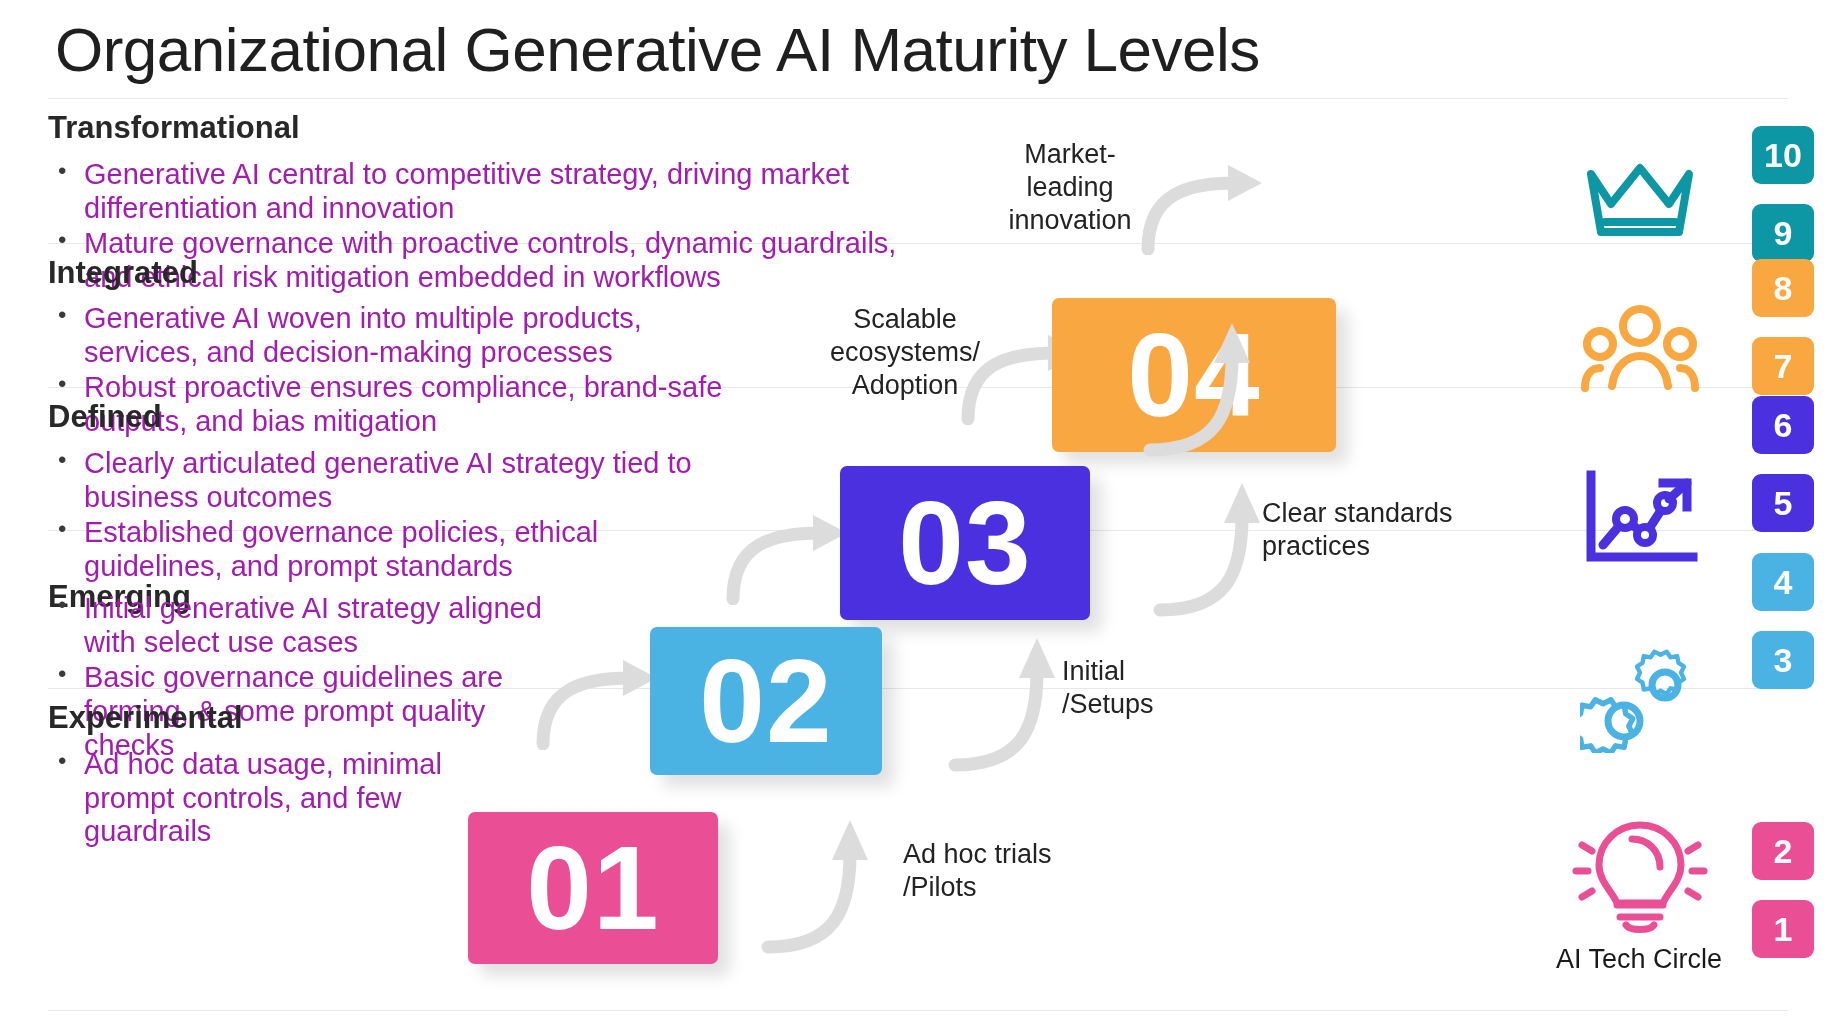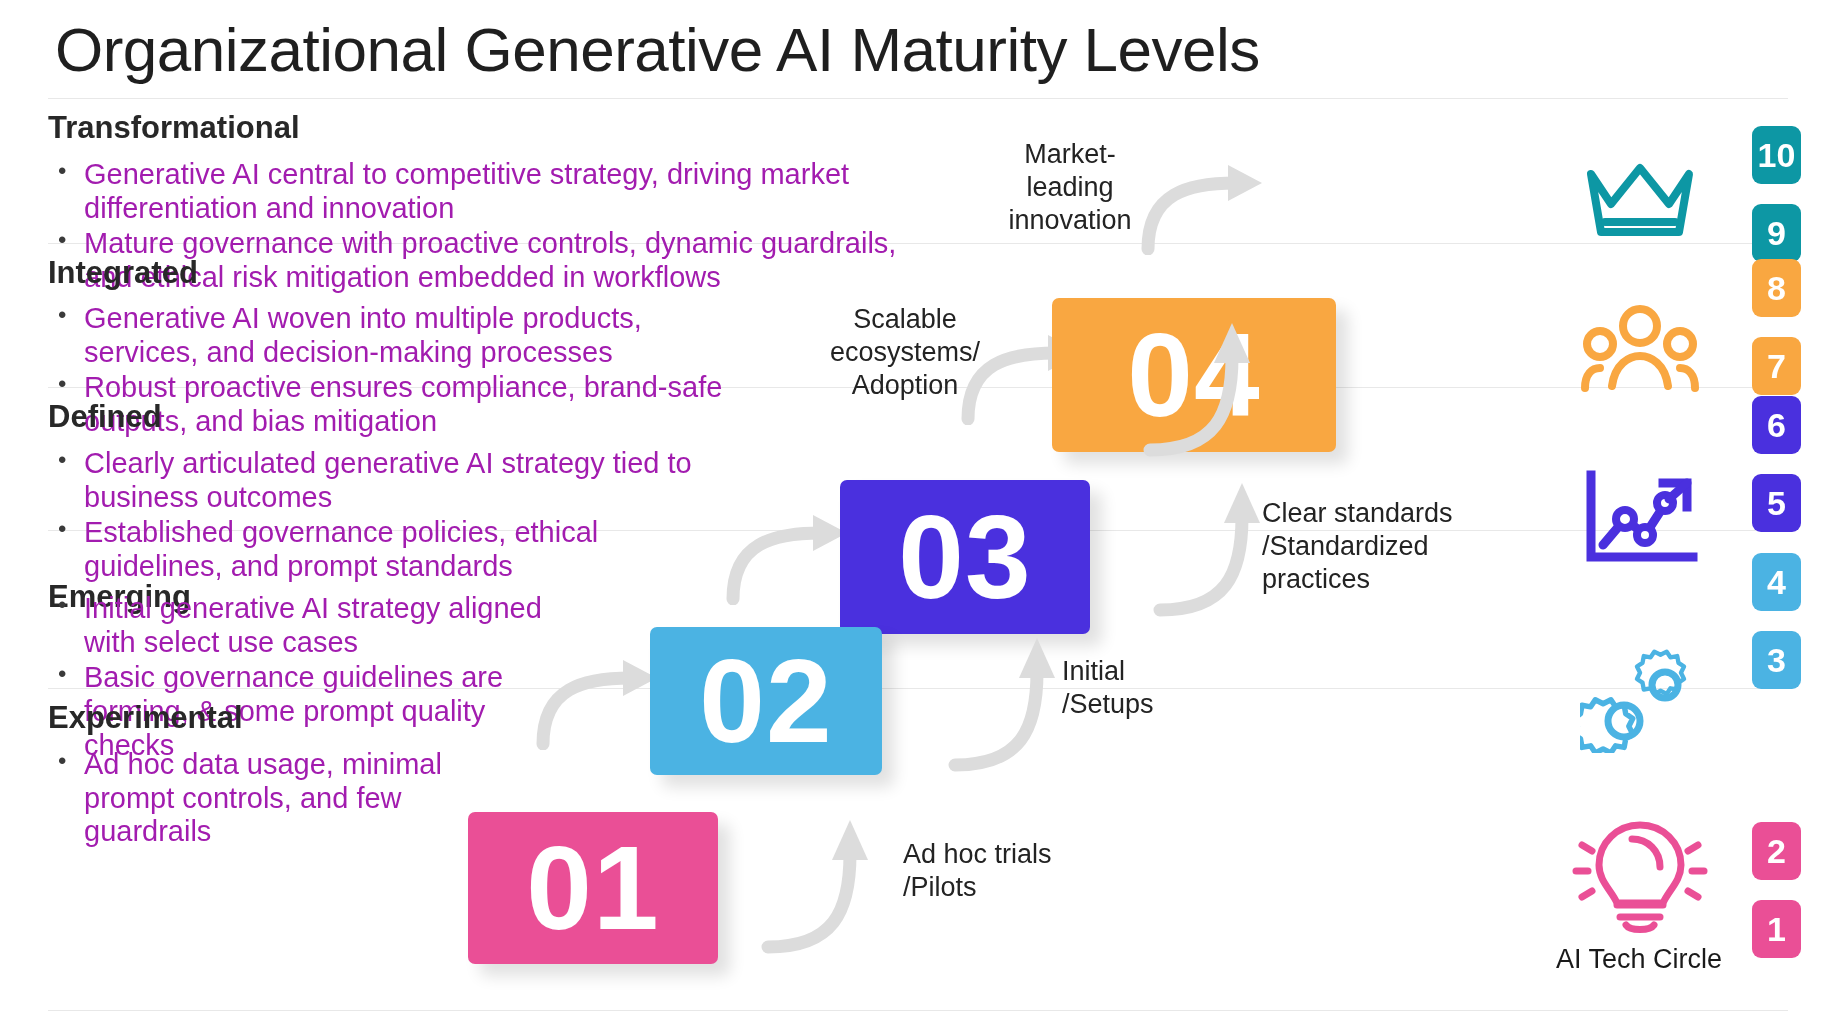--- a/index.html
+++ b/index.html
@@ -71,21 +71,21 @@
     display: flex; align-items: center; justify-content: center;
   }
   .icon-label {
     position: absolute;
     font-size: 27px; color: #1a1a1a; white-space: nowrap;
   }
 
   
   .badge {
     position: absolute;
-    width: 49px; height: 58px;
+    width: 62px; height: 58px;
     border-radius: 9px;
     color: #fff;
     font-size: 34px; font-weight: bold;
     display: flex; align-items: center; justify-content: center;
   }
 </style>
 </head>
 <body>
 
 <div class="slide">
@@ -169,30 +169,29 @@
   <ul class="bullets" style="left:48px; top:447px; width:680px;">
     <li>Clearly articulated generative AI strategy tied to business outcomes</li>
     <li>Established governance policies, ethical guidelines, and prompt standards</li>
   </ul>
 
   <svg class="arrow" style="left:725px; top:495px;" width="130" height="110" viewBox="0 0 130 110">
     <path d="M8 104 C 8 48, 48 38, 96 38" stroke="#dcdcdc" stroke-width="13" fill="none" stroke-linecap="round"></path>
     <path d="M88 20 L 122 38 L 88 56 Z" fill="#dcdcdc"></path>
   </svg>
 
-  <div class="numcard" style="left:840px; top:466px; width:250px; height:154px; background:#4a30de;margin-top:14px;">03</div>
+  <div class="numcard" style="left:840px; top:466px; width:250px; height:154px; background:#4a30de;">03</div>
 
   <svg class="arrow" style="left:1150px; top:475px;" width="120" height="145" viewBox="0 0 120 145">
     <path d="M10 135 C 75 135, 92 100, 92 42" stroke="#dcdcdc" stroke-width="13" fill="none" stroke-linecap="round"></path>
     <path d="M74 48 L 92 8 L 110 48 Z" fill="#dcdcdc"></path>
   </svg>
 
   <div class="caption" style="left:1262px; top:497px; width:250px;">
     <div>Clear standards</div>
-    <div>/Standardized</div>
     <div>practices</div>
   </div>
 
   <div class="iconbox" style="left:1560px; top:460px; width:160px; height:115px;">
     <svg width="118" height="98" viewBox="0 0 118 98">
       <path d="M10 6 L10 88 L112 88" fill="none" stroke="#4a30de" stroke-width="9" stroke-linecap="square"></path>
       <path d="M22 76 L44 50 L64 66 L86 32" fill="none" stroke="#4a30de" stroke-width="9" stroke-linecap="round" stroke-linejoin="round"></path>
       <circle cx="44" cy="50" r="9" fill="#fff" stroke="#4a30de" stroke-width="8"></circle>
       <circle cx="64" cy="66" r="8" fill="#fff" stroke="#4a30de" stroke-width="8"></circle>
       <circle cx="84" cy="34" r="8" fill="#fff" stroke="#4a30de" stroke-width="8"></circle>

